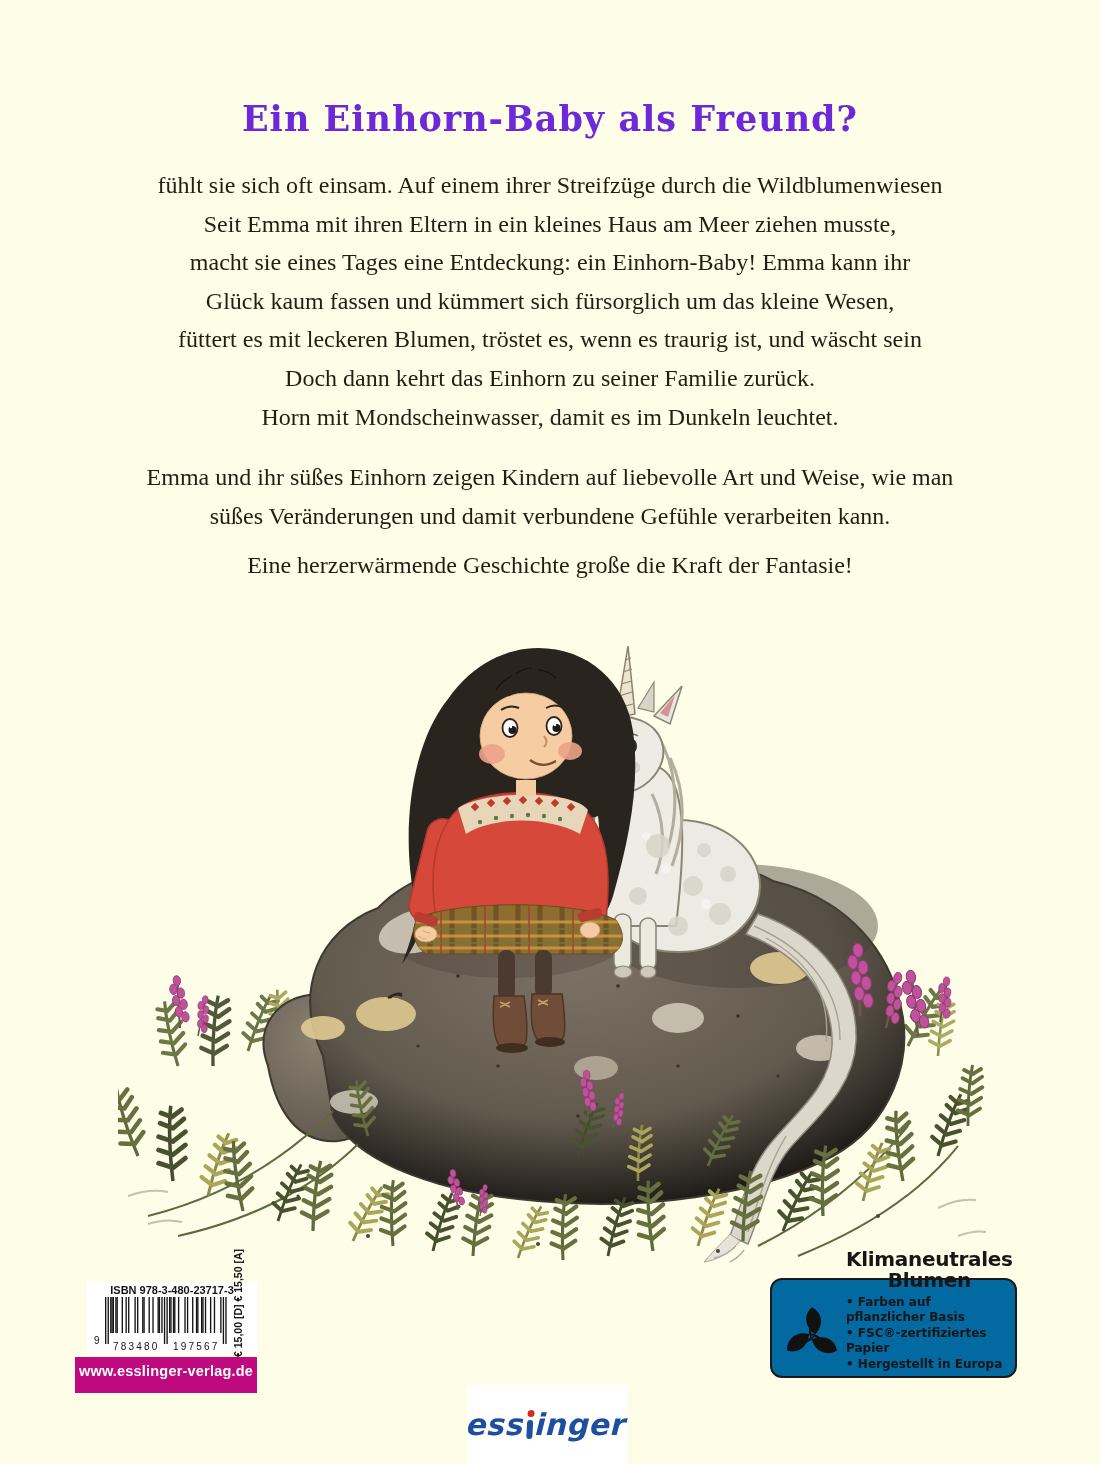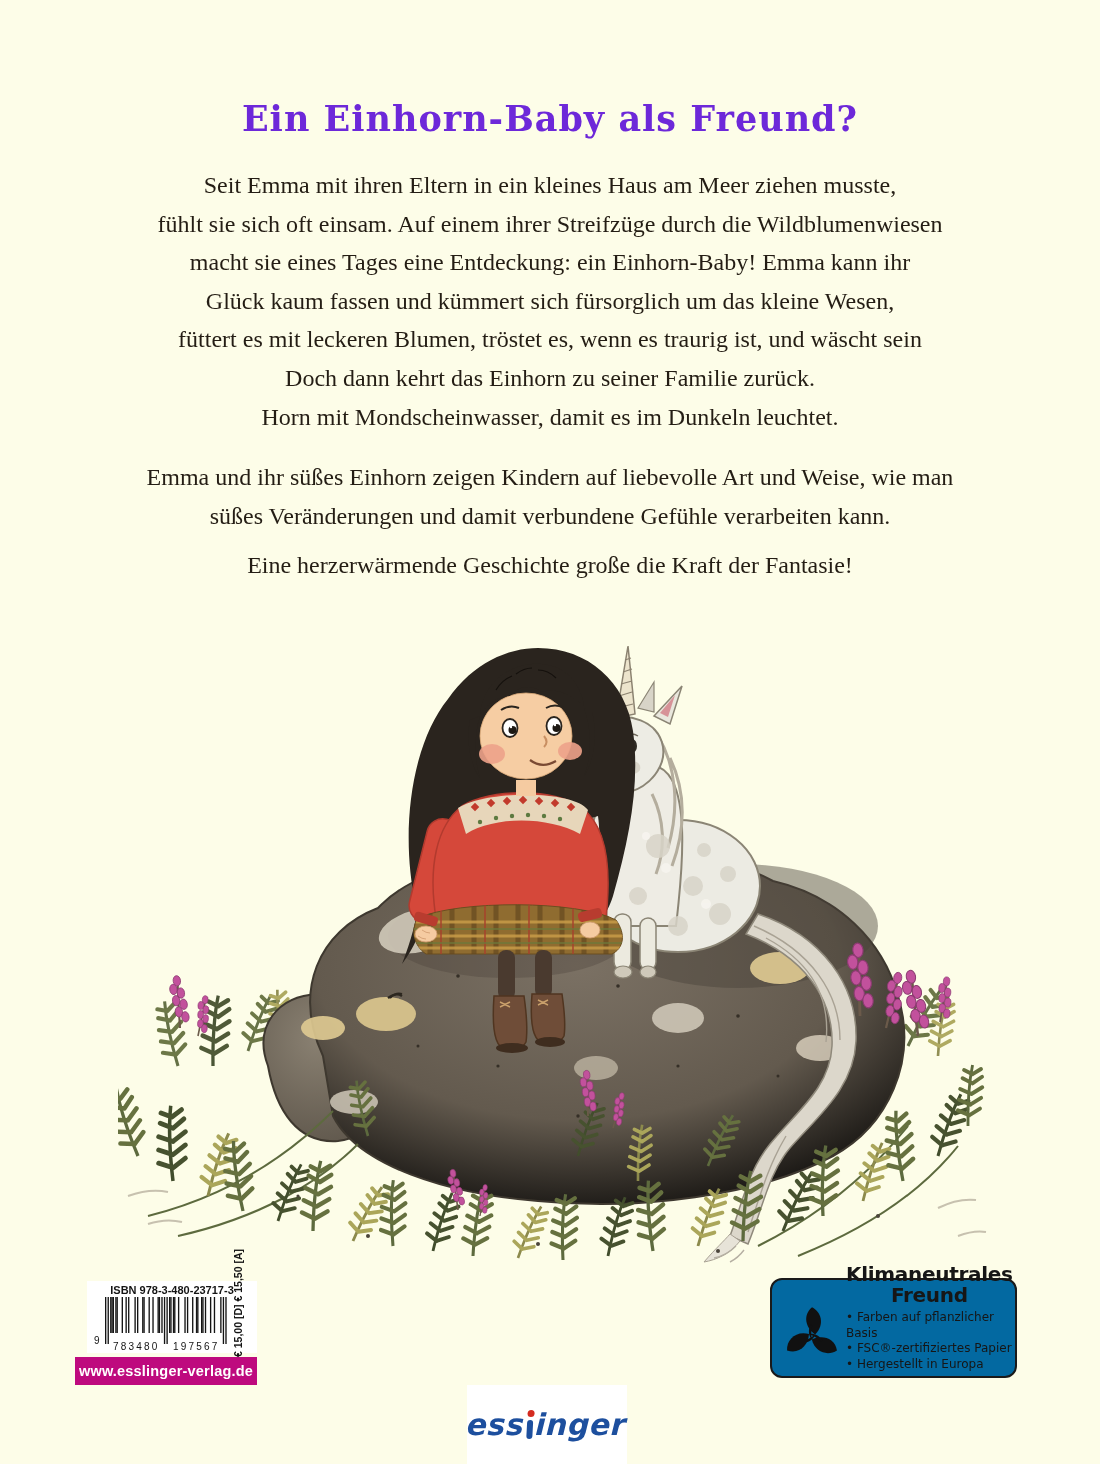--- a/index.html
+++ b/index.html
@@ -43,36 +43,36 @@
   .bc-first{position:absolute;left:-1px;top:38px;font-size:10px;color:#141414;}
   .bc-g1,.bc-g2{position:absolute;top:44px;font-size:10px;letter-spacing:2.2px;color:#141414;background:transparent;}
   .bc-g1{left:18px;}
   .bc-g2{left:78px;}
   .prices{
     position:absolute;left:138px;top:60px;width:56px;
     transform:rotate(-90deg);transform-origin:top left;
     font-size:10.5px;font-weight:700;color:#141414;line-height:11.5px;white-space:nowrap;
   }
   .web-bar{
-    margin-top:4px;height:28px;line-height:28px;
+    margin-top:4px;height:36px;line-height:28px;
     background:#be0a7e;color:#ffffff;text-align:center;
     font-family:"Liberation Sans", sans-serif;
     font-size:14.5px;font-weight:700;letter-spacing:.2px;
   }
   
   .climate-box{
     position:absolute;left:770px;top:1278px;width:247px;height:100px;
     box-sizing:border-box;background:#0369a1;border:2.5px solid #1a1a1a;border-radius:12px;
     display:flex;align-items:flex-end;padding:4px 6px 4px 8px;
     font-family:"DejaVu Sans", sans-serif;color:#161616;
   }
   .leaf-icon{flex:0 0 64px;}
   .climate-text{flex:1;margin-left:2px;}
   .climate-title{font-size:20px;font-weight:700;line-height:21px;text-align:center;letter-spacing:-0.3px;}
-  .climate-bullets{list-style:none;margin:4px 0 0 0;padding:0;font-size:12px;font-weight:400;line-height:15.5px;}
+  .climate-bullets{list-style:none;margin:4px 0 0 0;padding:0;font-size:12px;font-weight:700;line-height:15.5px;}
   .climate-bullets li::before{content:"• ";}
   
   .logo-patch{
     position:absolute;left:467px;top:1385px;width:160px;height:79px;
     background:#ffffff;display:flex;align-items:center;justify-content:center;
   }
   .logo{
     display:inline-flex;align-items:flex-end;
     font-family:"DejaVu Sans", sans-serif;font-weight:700;font-style:italic;
     font-size:30px;color:#1d4f9e;letter-spacing:.5px;transform:skewX(-3deg);
@@ -83,22 +83,22 @@
 </style>
 </head>
 <body>
 
 <div class="page">
 
   <h1 class="headline">Ein Einhorn-Baby als Freund?</h1>
 
   <div class="blurb">
     <p class="p1">
+      <span class="line">fühlt sie sich oft einsam. Auf einem ihrer Streifzüge durch die Wildblumenwiesen</span>
       <span class="line">Seit Emma mit ihren Eltern in ein kleines Haus am Meer ziehen musste,</span>
-      <span class="line">fühlt sie sich oft einsam. Auf einem ihrer Streifzüge durch die Wildblumenwiesen</span>
       <span class="line">macht sie eines Tages eine Entdeckung: ein Einhorn-Baby! Emma kann ihr</span>
       <span class="line">Glück kaum fassen und kümmert sich fürsorglich um das kleine Wesen,</span>
       <span class="line">füttert es mit leckeren Blumen, tröstet es, wenn es traurig ist, und wäscht sein</span>
       <span class="line">Doch dann kehrt das Einhorn zu seiner Familie zurück.</span>
       <span class="line">Horn mit Mondscheinwasser, damit es im Dunkeln leuchtet.</span>
     </p>
     <p class="p2">
       <span class="line">Emma und ihr süßes Einhorn zeigen Kindern auf liebevolle Art und Weise, wie man</span>
       <span class="line">süßes Veränderungen und damit verbundene Gefühle verarbeiten kann.</span>
     </p>
@@ -468,21 +468,21 @@
         </g>
         <g transform="rotate(240) translate(0,-16)">
           <path d="M0 -20 C12 -14 16 2 4 14 C-8 6 -12 -10 0 -20 Z"></path>
           <path d="M4 14 C2 20 -4 24 -12 25 L-11 22 C-4 20 0 17 4 14 Z"></path>
         </g>
       </g>
     </svg>
     <div class="climate-text">
       <div class="climate-title">
         <span>Klimaneutrales</span><br>
-        <span>Freund</span>
+        <span>Blumen</span>
       </div>
       <ul class="climate-bullets">
         <li>Farben auf pflanzlicher Basis</li>
         <li>FSC®-zertifiziertes Papier</li>
         <li>Hergestellt in Europa</li>
       </ul>
     </div>
   </div>
 
   <div class="logo-patch">

